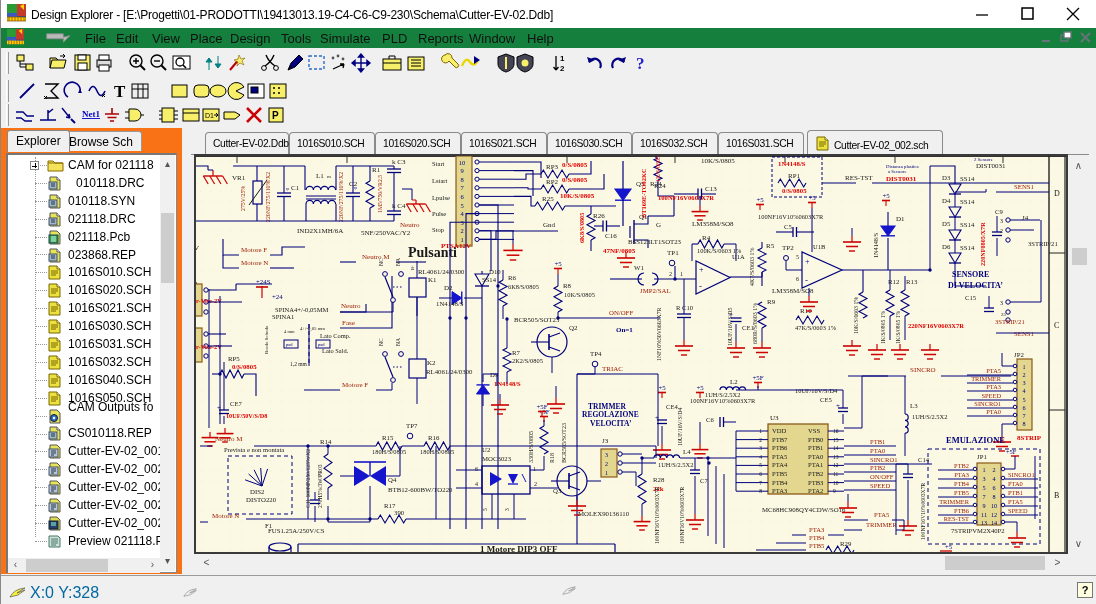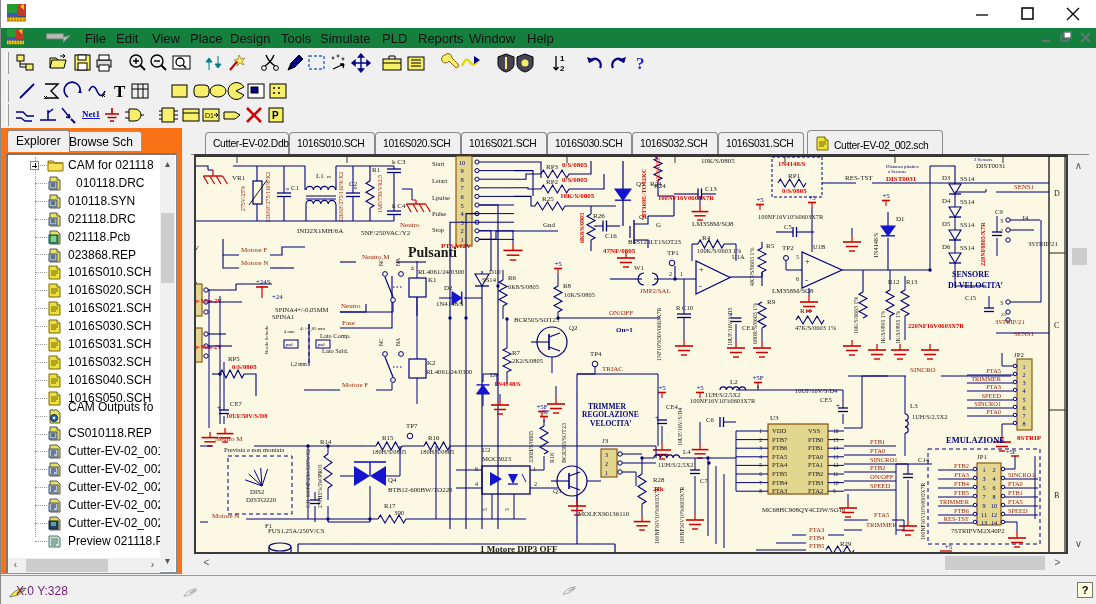--- a/index.html
+++ b/index.html
@@ -24,20 +24,21 @@
  <svg style="position:absolute;left:6px;top:4px" width="19" height="19" viewBox="0 0 19 19">
       <rect x="0" y="0" width="19" height="16" fill="#1a3faa"></rect>
       <path d="M0 0 h10 v9 h-10Z" fill="#2a9a35"></path>
       <path d="M10 0 h9 v12 h-9Z" fill="#c43a2a"></path>
       <path d="M0 9 l10 0 0 7 -10 0Z" fill="#3a57c4"></path>
       <path d="M13 2 l4-2 v6Z" fill="#ffd200"></path>
       <rect x="0" y="13" width="19" height="4" fill="#f2d200"></rect>
       <path d="M0 13 h19 v4 h-19Z" fill="none" stroke="#806000" stroke-width=".8"></path>
       <path d="M2 13 v4 M5 13 v4 M8 13 v4 M11 13 v4 M14 13 v4 M17 13 v4" stroke="#b04000" stroke-width=".8"></path>
     </svg>
+ <div class="txt">Design Explorer - [E:\Progetti\01-PRODOTTI\19413013.19-C4-C6-C9-230\Schema\Cutter-EV-02.Ddb]</div>
  <svg style="position:absolute;left:970px;top:6px" width="120" height="16" viewBox="0 0 120 16">
       <path d="M5 9 H17" stroke="#000" stroke-width="1.3"></path>
       <path d="M51 2 H62 V13 H51 Z" fill="none" stroke="#000" stroke-width="1.5"></path>
       <path d="M96 2 L108 14 M108 2 L96 14" stroke="#000" stroke-width="1.3"></path>
     </svg>
 </div>
 <div id="menubar">
  <svg style="position:absolute;left:6px;top:1px" width="17" height="17" viewBox="0 0 19 19">
       <rect x="0" y="0" width="19" height="16" fill="#1a3faa"></rect>
       <path d="M0 0 h10 v9 h-10Z" fill="#2a9a35"></path>
@@ -1468,20 +1469,20 @@
 </div>
 <div class="sb" style="left:196px;top:555px;width:870px;height:17px">
   <div class="sbtn" style="left:2px;top:1px">&lt;</div>
     <div class="sbtn" style="left:853px;top:1px">&gt;</div>
   <div class="thumb" style="left:748px;top:1px;width:100px;height:14px"></div>
 </div>
 <div id="statusbar">
   <svg style="position:absolute;left:8px;top:10px" width="18" height="14" viewBox="0 0 18 14">
       <path d="M1 11 Q5 3 16 2 L8 7 L16 4 L9 9 Z" fill="#f7ef3a" stroke="#555" stroke-width=".7"></path>
     </svg>
-  <div style="position:absolute;left:15px;top:8px;font-size:12px;color:#701a75">X:0 Y:328</div>
+  <div style="position:absolute;left:29px;top:8px;font-size:16px;color:#0369a1">X:0 Y:328</div>
   <svg style="position:absolute;left:182px;top:11px" width="15" height="12" viewBox="0 0 18 14">
       <path d="M1 11 Q5 3 16 2 L8 7 L16 4 L9 9 Z" fill="none" stroke="#999" stroke-width=".9"></path>
     </svg>
   <svg style="position:absolute;left:561px;top:9px" width="15" height="12" viewBox="0 0 18 14">
       <path d="M1 11 Q5 3 16 2 L8 7 L16 4 L9 9 Z" fill="none" stroke="#999" stroke-width=".9"></path>
     </svg>
   <div style="position:absolute;left:1076px;top:6px;width:16px;height:16px;background:#ffffe0;border:1px solid #777;font-size:11px;font-weight:bold;text-align:center;line-height:15px">?</div>
 </div>
 </body></html>

